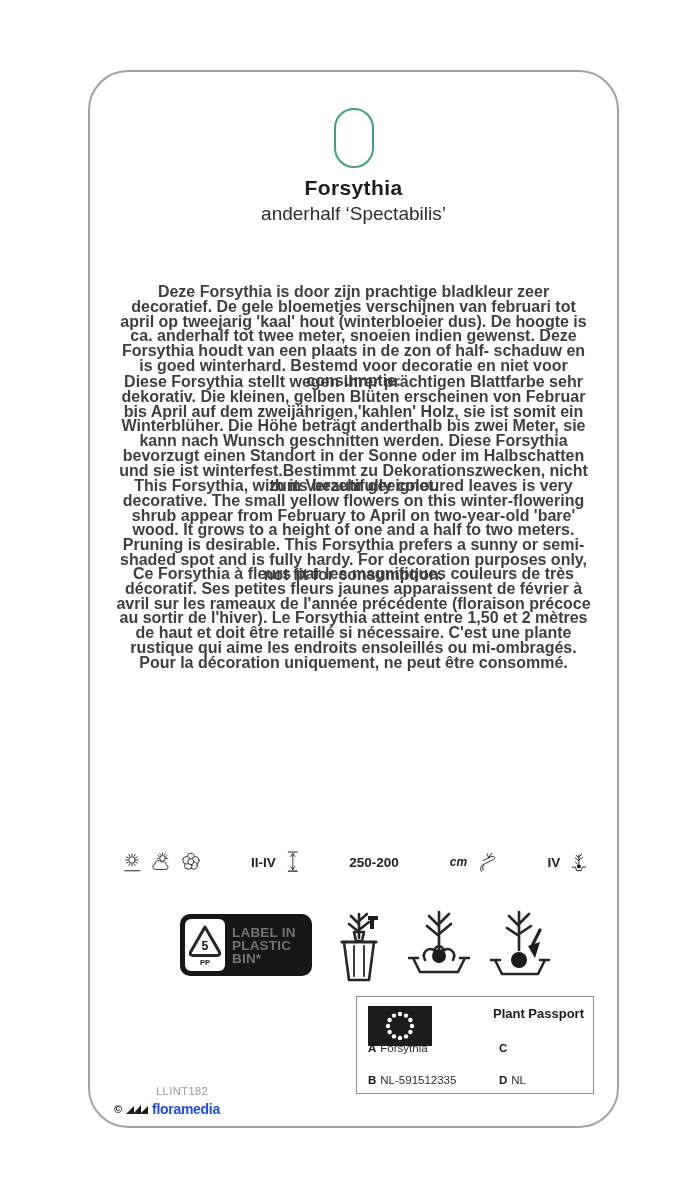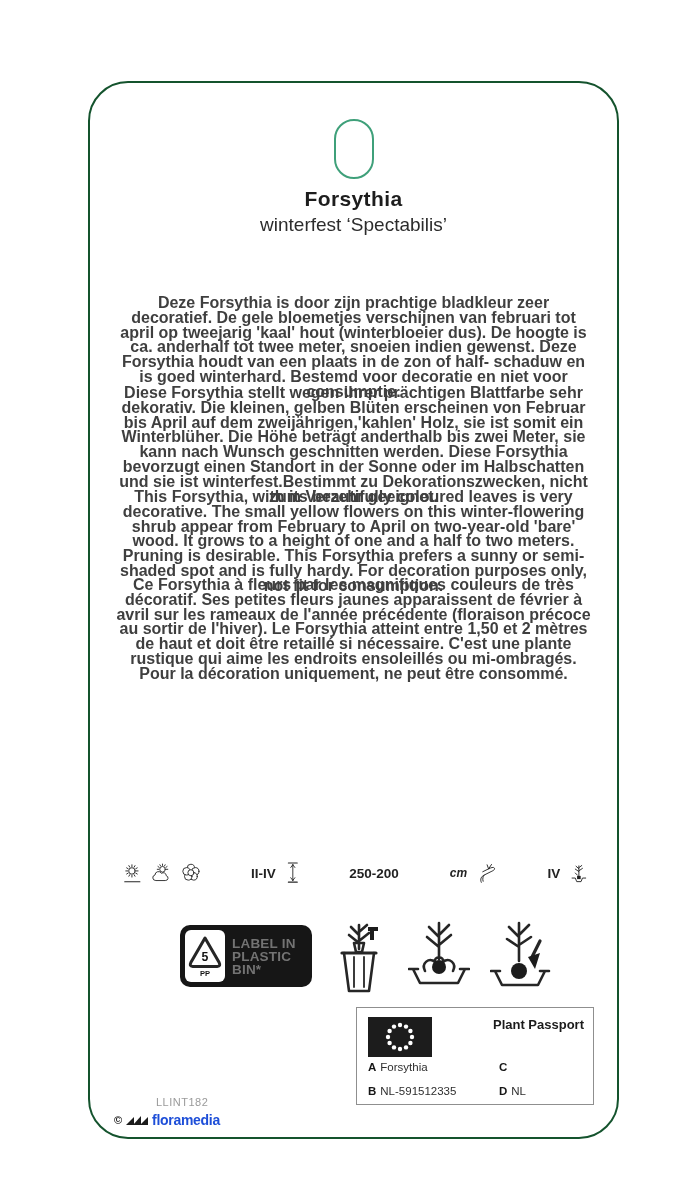--- a/index.html
+++ b/index.html
@@ -2,22 +2,22 @@
 <html><head>
 <meta charset="utf-8">
 <style>
   html,body { margin:0; padding:0; }
   body {
     width:699px; height:1200px; position:relative; background:#ffffff;
     font-family:"Liberation Sans","DejaVu Sans",sans-serif; color:#3f3f3f;
     overflow:hidden;
   }
   .card {
-    position:absolute; left:88px; top:81px; width:531px; height:1058px;
-    background:#fff; border:2px solid #14532d; border-radius:40px; box-sizing:border-box;
+    position:absolute; left:88px; top:70px; width:531px; height:1058px;
+    background:#fff; border:2px solid #a3a3a3; border-radius:40px; box-sizing:border-box;
   }
   .hole {
     position:absolute; left:50%; transform:translateX(-50%); top:36px;
     width:40px; height:60px; border:2px solid #3fa07a; border-radius:22px;
     box-sizing:border-box; background:#fff;
   }
   .title {
     position:absolute; top:104px; left:0; width:100%; text-align:center;
     font-size:21px; font-weight:bold; color:#1d1d1d; letter-spacing:.4px;
   }
@@ -62,40 +62,40 @@
   }
 
   .passport {
     position:absolute; left:266px; top:924px; width:238px; height:98px;
     border:1.5px solid #8f8f8f; background:#fff; box-sizing:border-box;
   }
   .pp-flag { position:absolute; left:11px; top:9px; }
   .pp-title { position:absolute; right:9px; top:9px; font-weight:bold; font-size:13px; color:#1b1b1b; }
   .pp-rows {
     position:absolute; left:11px; right:8px; bottom:7px;
-    display:grid; grid-template-columns:1fr 86px; row-gap:12px; font-size:11.5px; color:#2e2e2e;
+    display:grid; grid-template-columns:1fr 86px; row-gap:20px; font-size:11.5px; color:#2e2e2e;
   }
   .pp-label { font-weight:bold; margin-right:4px; color:#161616; }
 
   .code {
     position:absolute; left:66px; top:1013px; font-size:11px; color:#9a9a9a; letter-spacing:.5px;
   }
   .logo { position:absolute; left:24px; top:1028px; display:flex; align-items:center; gap:3px; }
   .copy { font-size:11px; font-weight:bold; color:#151515; }
   .logo-text { font-size:14px; font-weight:bold; color:#1d4ed8; letter-spacing:-.3px; }
 </style>
 </head>
 <body>
 
 <div class="card">
 
   <div class="hole"></div>
 
   <div class="title">Forsythia</div>
-  <div class="subtitle">winterfest ‘Spectabilis’</div>
+  <div class="subtitle">anderhalf ‘Spectabilis’</div>
 
   <p class="para" id="p-nl">Deze Forsythia is door zijn prachtige bladkleur zeer decoratief. De gele bloemetjes verschijnen van februari tot april op tweejarig 'kaal' hout (winterbloeier dus). De hoogte is ca. anderhalf tot twee meter, snoeien indien gewenst. Deze Forsythia houdt van een plaats in de zon of half- schaduw en is goed winterhard. Bestemd voor decoratie en niet voor consumptie.</p>
   <p class="para" id="p-de">Diese Forsythia stellt wegen ihrer prächtigen Blattfarbe sehr dekorativ. Die kleinen, gelben Blüten erscheinen von Februar bis April auf dem zweijährigen,'kahlen' Holz, sie ist somit ein Winterblüher. Die Höhe beträgt anderthalb bis zwei Meter, sie kann nach Wunsch geschnitten werden. Diese Forsythia bevorzugt einen Standort in der Sonne oder im Halbschatten und sie ist winterfest.Bestimmt zu Dekorationszwecken, nicht zum Verzehr geeignet.</p>
   <p class="para" id="p-en">This Forsythia, with its beautifully coloured leaves is very decorative. The small yellow flowers on this winter-flowering shrub appear from February to April on two-year-old 'bare' wood. It grows to a height of one and a half to two meters. Pruning is desirable. This Forsythia prefers a sunny or semi-shaded spot and is fully hardy. For decoration purposes only, not fit for consumption.</p>
   <p class="para" id="p-fr">Ce Forsythia à fleurs par les magnifiques couleurs de très décoratif. Ses petites fleurs jaunes apparaissent de février à avril sur les rameaux de l'année précédente (floraison précoce au sortir de l'hiver). Le Forsythia atteint entre 1,50 et 2 mètres de haut et doit être retaillé si nécessaire. C'est une plante rustique qui aime les endroits ensoleillés ou mi-ombragés. Pour la décoration uniquement, ne peut être consommé.</p>
 
   <div class="icon-row">
 
     <svg class="ic" width="40" viewBox="0 0 46 56">
       <circle class="ln" cx="22" cy="22" r="9"></circle>

